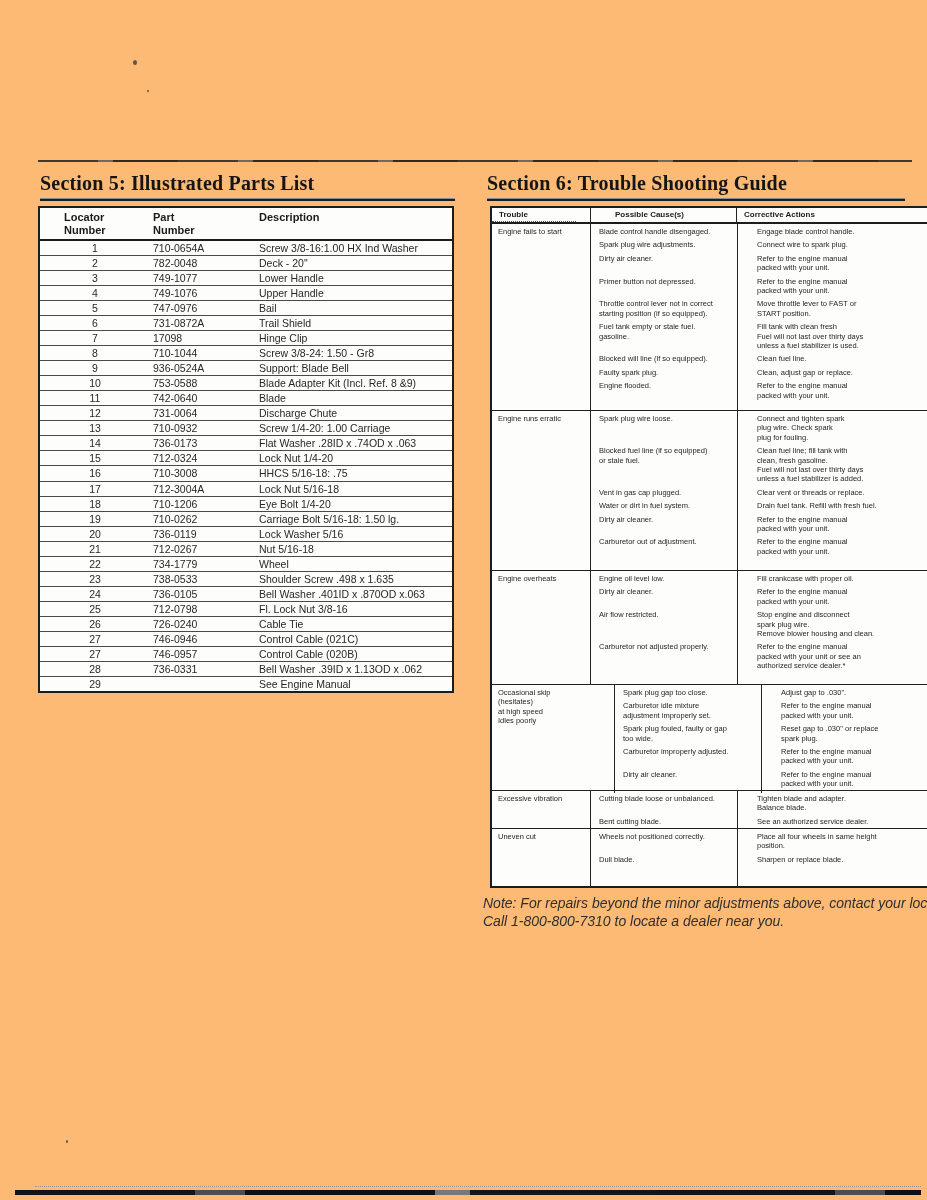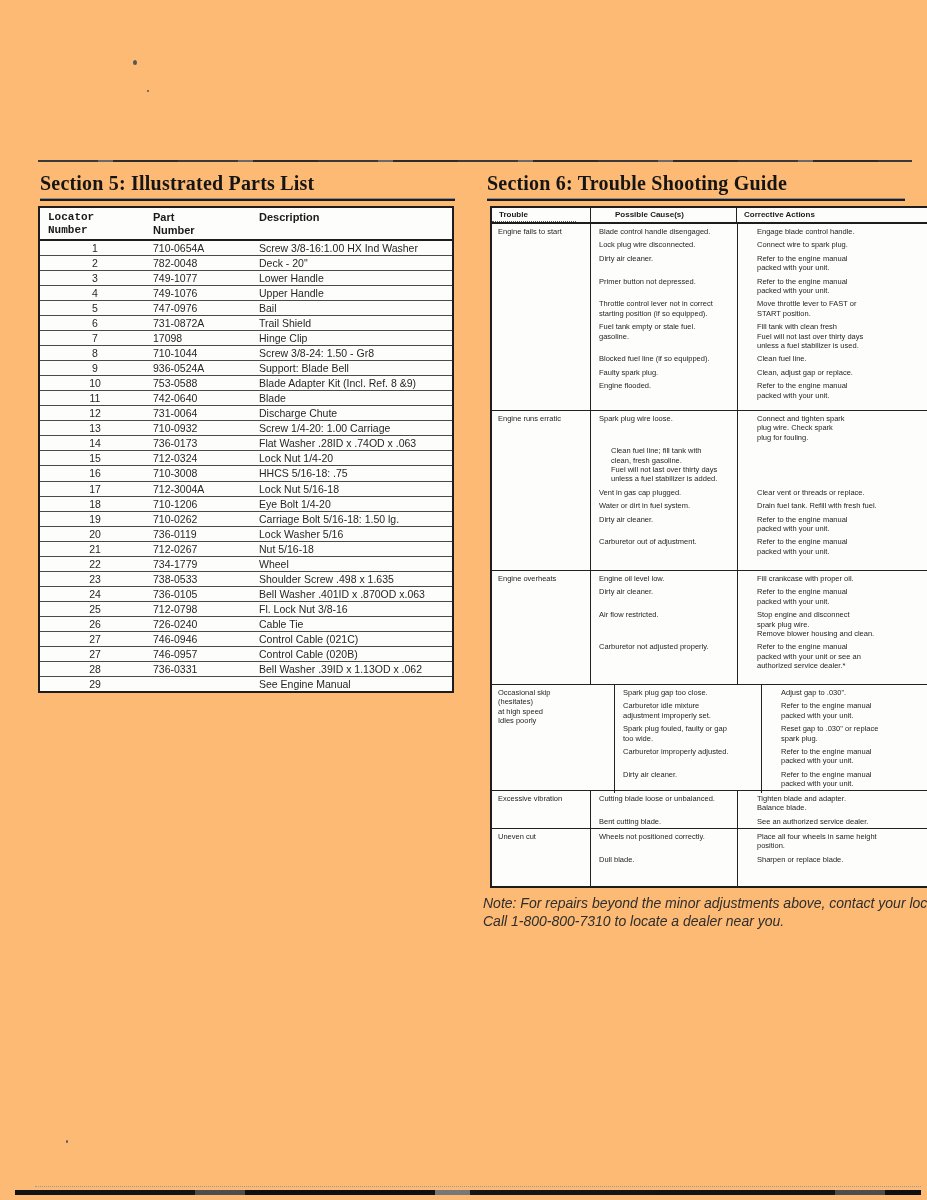--- a/index.html
+++ b/index.html
@@ -22,21 +22,21 @@
     background:linear-gradient(#8a8a8a 0 1px,#1d1d1d 1px 3px);}
   #s5-rule{left:40px;width:415px;}
   #s6-rule{left:487px;width:418px;}
 
   
   #parts-table{position:absolute;left:38px;top:206px;width:416px;height:487px;
     border:2px solid #1d1d1d;display:flex;flex-direction:column;background:#fdfdfc;}
   .s5-header{display:grid;grid-template-columns:110px 105px 1fr;
     font-weight:bold;font-size:11px;line-height:13px;color:#1a1a1a;
     border-bottom:2px solid #1d1d1d;padding:3px 0 2px 0;white-space:pre-line;}
-  .s5-header .h1{padding-left:8px;font-family:Liberation Mono, monospace;}
+  .s5-header .h1{padding-left:24px;}
   .s5-header .h2{padding-left:3px;}
   .s5-header .h3{padding-left:4px;}
   #parts-table-body{display:flex;flex-direction:column;flex:1;}
   .s5-row{display:grid;grid-template-columns:110px 105px 1fr;flex:1;
     align-items:center;font-size:10.5px;color:#272727;border-bottom:1px solid #4a4a4a;}
   .s5-row:last-child{border-bottom:none;}
   .s5-c1{text-align:center;}
   .s5-c2{padding-left:3px;}
   .s5-c3{padding-left:4px;white-space:nowrap;}
 
@@ -257,21 +257,21 @@
     </div>
     <div id="trouble-table-body">
         <div class="s6-group group-0">
           <div class="s6-trouble">Engine fails to start</div>
           <div class="s6-pairs">
             <div class="s6-pair">
               <div class="s6-cause">Blade control handle disengaged.</div>
               <div class="s6-action">Engage blade control handle.</div>
             </div>
             <div class="s6-pair">
-              <div class="s6-cause">Lock plug wire disconnected.</div>
+              <div class="s6-cause">Spark plug wire adjustments.</div>
               <div class="s6-action">Connect wire to spark plug.</div>
             </div>
             <div class="s6-pair">
               <div class="s6-cause">Dirty air cleaner.</div>
               <div class="s6-action">Refer to the engine manual
 packed with your unit.</div>
             </div>
             <div class="s6-pair">
               <div class="s6-cause">Primer button not depressed.</div>
               <div class="s6-action">Refer to the engine manual
@@ -284,21 +284,21 @@
 START position.</div>
             </div>
             <div class="s6-pair">
               <div class="s6-cause">Fuel tank empty or stale fuel.
 gasoline.</div>
               <div class="s6-action">Fill tank with clean fresh
 Fuel will not last over thirty days
 unless a fuel stabilizer is used.</div>
             </div>
             <div class="s6-pair">
-              <div class="s6-cause">Blocked fuel line (if so equipped).</div>
+              <div class="s6-cause">Blocked will line (if so equipped).</div>
               <div class="s6-action">Clean fuel line.</div>
             </div>
             <div class="s6-pair">
               <div class="s6-cause">Faulty spark plug.</div>
               <div class="s6-action">Clean, adjust gap or replace.</div>
             </div>
             <div class="s6-pair">
               <div class="s6-cause">Engine flooded.</div>
               <div class="s6-action">Refer to the engine manual
 packed with your unit.</div>
@@ -308,20 +308,22 @@
         <div class="s6-group group-1">
           <div class="s6-trouble">Engine runs erratic</div>
           <div class="s6-pairs">
             <div class="s6-pair">
               <div class="s6-cause">Spark plug wire loose.</div>
               <div class="s6-action">Connect and tighten spark
 plug wire. Check spark
 plug for fouling.</div>
             </div>
             <div class="s6-pair">
+              <div class="s6-cause">Blocked fuel line (if so equipped)
+or stale fuel.</div>
               <div class="s6-action">Clean fuel line; fill tank with
 clean, fresh gasoline.
 Fuel will not last over thirty days
 unless a fuel stabilizer is added.</div>
             </div>
             <div class="s6-pair">
               <div class="s6-cause">Vent in gas cap plugged.</div>
               <div class="s6-action">Clear vent or threads or replace.</div>
             </div>
             <div class="s6-pair">

